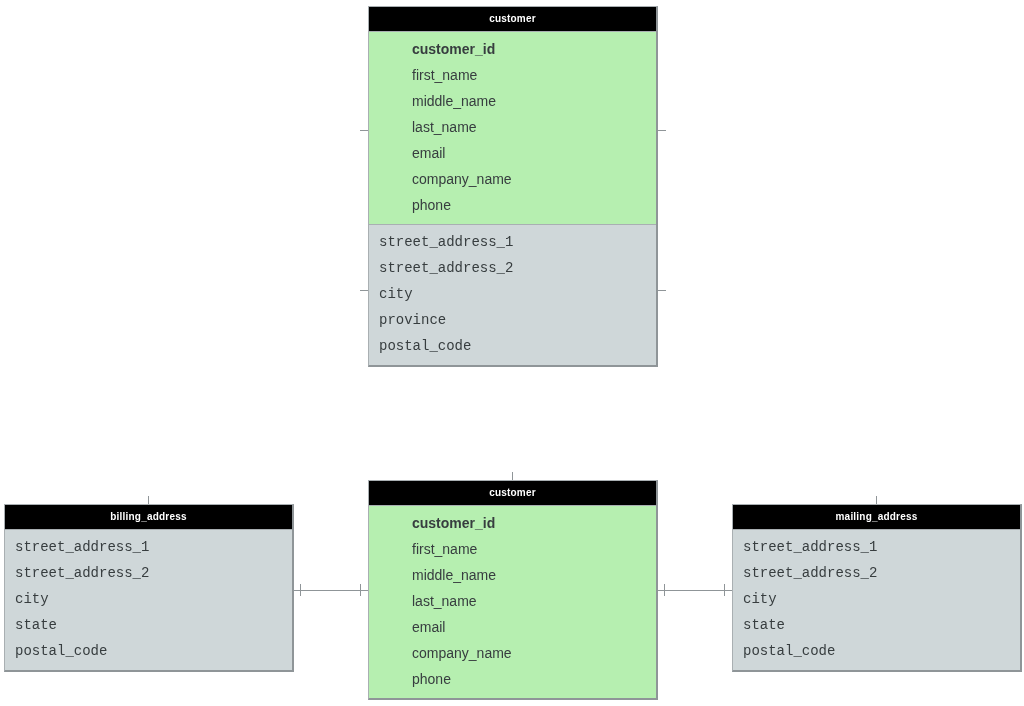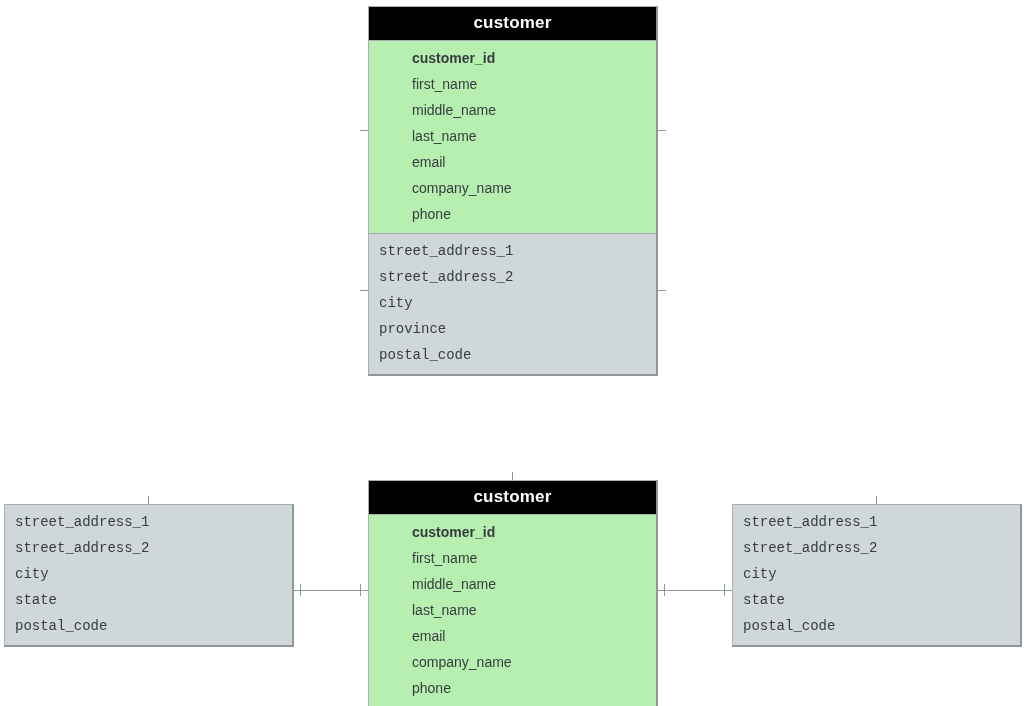--- a/index.html
+++ b/index.html
@@ -22,21 +22,21 @@
     border-bottom: 2px solid #8f9598;
     border-right: 2px solid #8f9598;
     box-sizing: border-box;
     background: #cfd7d9;
   }
   .entity .title {
     background: #000000;
     color: #ffffff;
     text-align: center;
     font-weight: bold;
-    font-size: 17px;
+    font-size: 10px;
     padding: 6px 0 7px 0;
     border-bottom: 1px solid #a9afb2;
     letter-spacing: 0.2px;
   }
   .entity .section {
     padding: 4px 0 6px 0;
   }
   .entity .section.green {
     background: #b6efb0;
     padding-left: 33px;
@@ -104,30 +104,32 @@
       <div class="field">first_name</div>
       <div class="field">middle_name</div>
       <div class="field">last_name</div>
       <div class="field">email</div>
       <div class="field">company_name</div>
       <div class="field">phone</div>
     </div>
   </div>
 
   <div class="entity" style="left:4px; top:504px; width:290px;">
+    <div class="title">billing_address</div>
     <div class="section grey" style="border-top:none;">
       <div class="field">street_address_1</div>
       <div class="field">street_address_2</div>
       <div class="field">city</div>
       <div class="field">state</div>
       <div class="field">postal_code</div>
     </div>
   </div>
 
   <div class="entity" style="left:732px; top:504px; width:290px;">
+    <div class="title">mailing_address</div>
     <div class="section grey" style="border-top:none;">
       <div class="field">street_address_1</div>
       <div class="field">street_address_2</div>
       <div class="field">city</div>
       <div class="field">state</div>
       <div class="field">postal_code</div>
     </div>
   </div>
 
   <div class="hline" style="left:360px; top:130px; width:8px;"></div>

